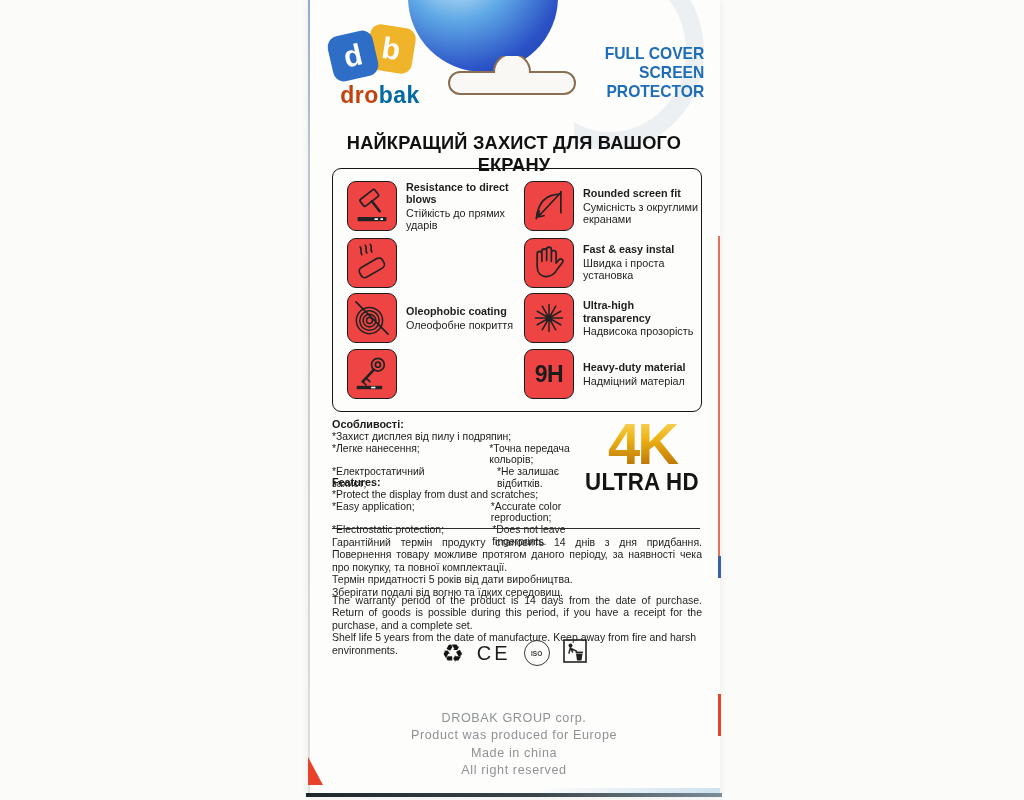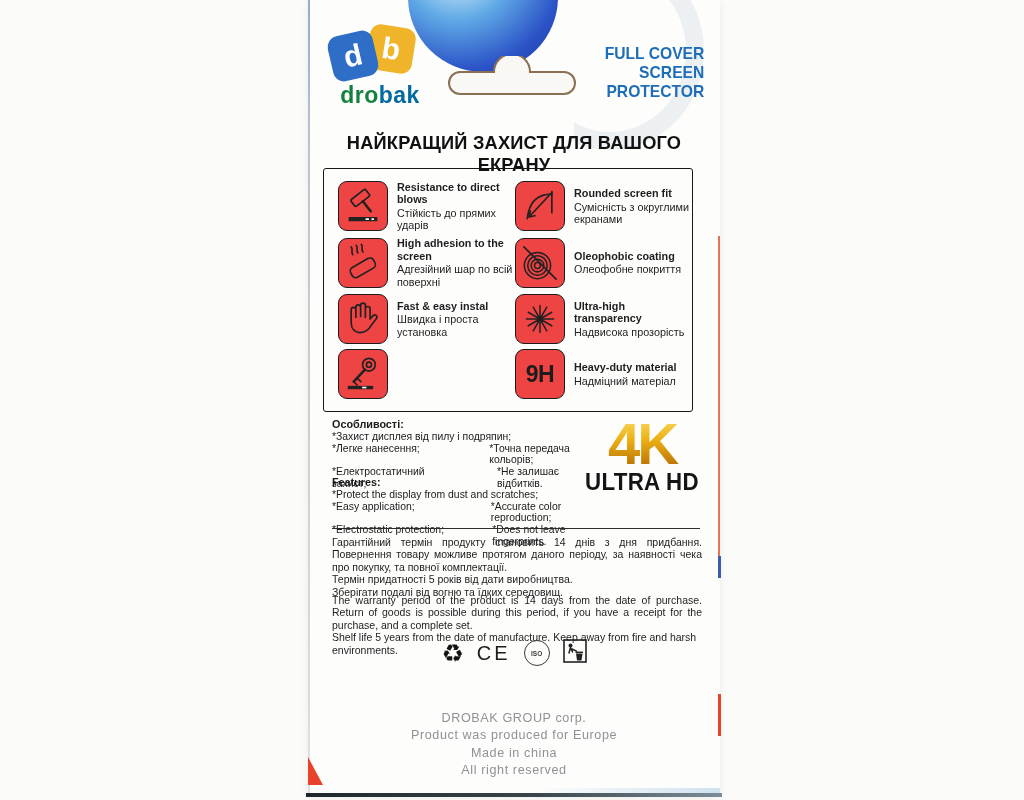--- a/index.html
+++ b/index.html
@@ -32,22 +32,22 @@
   .sq-blue{left:2px;top:9px;transform:rotate(-13deg);z-index:2;}
   .sq-yellow{left:40px;top:2px;transform:rotate(9deg);z-index:1;}
   .logo-word{position:absolute;left:0;top:58px;width:104px;text-align:center;font-size:23px;font-weight:bold;letter-spacing:.5px;}
   
   .tagline{position:absolute;right:16px;top:44px;text-align:right;font-weight:bold;font-size:17px;line-height:19px;
       transform:scaleX(.92);transform-origin:right;}
   
   .headline{position:absolute;left:0;top:132px;width:100%;text-align:center;font-size:19px;font-weight:bold;
       color:#111;transform:scaleX(.96);letter-spacing:.2px;}
   
-  .featbox{position:absolute;left:15px;top:168px;width:370px;height:244px;border:1.7px solid #161616;
-      border-radius:3px;display:grid;grid-template-columns:1fr 1fr;box-sizing:border-box;
+  .featbox{position:absolute;left:24px;top:168px;width:370px;height:244px;border:1.7px solid #161616;
+      border-radius:9px;display:grid;grid-template-columns:1fr 1fr;box-sizing:border-box;
       padding:9px 2px 9px 14px;}
   .feat{display:flex;align-items:center;gap:9px;}
   .icon-box{width:50px;height:50px;border:1.7px solid #1c1c1c;border-radius:9px;flex:0 0 auto;
       display:flex;align-items:center;justify-content:center;box-sizing:border-box;background:#ef4444;}
   .feat-text{width:118px;font-size:10.8px;line-height:12.5px;color:#1e1e1e;}
   .feat-title{font-weight:700;margin-bottom:1px;}
   .feat-sub{font-weight:500;}
   .nineH{font-size:23px;font-weight:bold;color:#1c1c1c;letter-spacing:-.5px;}
   
   .bullets{position:absolute;left:24px;font-size:10.4px;line-height:11.8px;color:#1a1a1a;font-weight:500;}
@@ -97,21 +97,21 @@
   </div>
 
   <div class="logo">
     <div class="sq sq-blue" style="background:#2e6ec6">
       <span>d</span>
     </div>
     <div class="sq sq-yellow" style="background:#f0b42a">
       <span>b</span>
     </div>
     <div class="logo-word">
-      <span style="color:#15803d">dro</span><span style="color:#0369a1">bak</span>
+      <span style="color:#c2410c">dro</span><span style="color:#0369a1">bak</span>
     </div>
   </div>
 
   <div class="tagline" style="color:#1d6db8">
     <div>FULL COVER</div>
     <div>SCREEN</div>
     <div>PROTECTOR</div>
   </div>
 
   <div class="headline">НАЙКРАЩИЙ ЗАХИСТ ДЛЯ ВАШОГО ЕКРАНУ</div>
@@ -152,53 +152,49 @@
 
     <div class="feat">
       <div class="icon-box">
         <svg width="44" height="44" viewBox="0 0 52 52">
           <g transform="rotate(-30 26 31)">
               <rect class="s" x="10" y="25" width="31" height="13" rx="5"></rect>
             </g>
           <path class="s" d="M14 16 c-3 -3 1 -6 -2 -9 M20 14 c-3 -3 1 -6 -2 -9 M26 13 c-3 -3 1 -6 -2 -9"></path>
         </svg>
       </div>
-      <div class="feat-text">
-        <div class="feat-title">High adhesion to the screen</div>
-        <div class="feat-sub">Адгезійний шар по всій поверхні</div>
+    </div>
+
+    <div class="feat">
+      <div class="icon-box">
+        <svg width="44" height="44" viewBox="0 0 52 52">
+          <path class="s" d="M12 27 V15 a2.8 2.8 0 0 1 5.6 0 v9 M17.6 24 v-12 a2.8 2.8 0 0 1 5.6 0 v11
+                   M23.2 23 v-13 a2.8 2.8 0 0 1 5.6 0 v13 M28.8 24 v-10 a2.8 2.8 0 0 1 5.6 0 v12
+                   M34.4 26 l3.5 -4 a2.6 2.6 0 0 1 4 3.3 L36 33 c-3 5.5 -7 9 -13 9 c-7 0 -11 -5 -11 -12 v-3"></path>
+        </svg>
+      </div>
+      <div class="feat-text">
+        <div class="feat-title">Fast &amp; easy instal</div>
+        <div class="feat-sub">Швидка і проста установка</div>
       </div>
     </div>
 
     <div class="feat">
       <div class="icon-box">
         <svg width="44" height="44" viewBox="0 0 52 52">
           <circle class="s" cx="23" cy="29" r="3.5" style="stroke-width:1.8"></circle>
           <circle class="s" cx="23" cy="29" r="7.5" style="stroke-width:1.8"></circle>
           <circle class="s" cx="23" cy="29" r="11.5" style="stroke-width:1.8"></circle>
           <circle class="s" cx="23" cy="29" r="15.5" style="stroke-width:1.8"></circle>
           <path class="s" d="M7 7 L45 45"></path>
         </svg>
       </div>
       <div class="feat-text">
         <div class="feat-title">Oleophobic coating</div>
         <div class="feat-sub">Олеофобне покриття</div>
-      </div>
-    </div>
-
-    <div class="feat">
-      <div class="icon-box">
-        <svg width="44" height="44" viewBox="0 0 52 52">
-          <path class="s" d="M12 27 V15 a2.8 2.8 0 0 1 5.6 0 v9 M17.6 24 v-12 a2.8 2.8 0 0 1 5.6 0 v11
-                   M23.2 23 v-13 a2.8 2.8 0 0 1 5.6 0 v13 M28.8 24 v-10 a2.8 2.8 0 0 1 5.6 0 v12
-                   M34.4 26 l3.5 -4 a2.6 2.6 0 0 1 4 3.3 L36 33 c-3 5.5 -7 9 -13 9 c-7 0 -11 -5 -11 -12 v-3"></path>
-        </svg>
-      </div>
-      <div class="feat-text">
-        <div class="feat-title">Fast &amp; easy instal</div>
-        <div class="feat-sub">Швидка і проста установка</div>
       </div>
     </div>
 
     <div class="feat">
       <div class="icon-box">
         <svg width="44" height="44" viewBox="0 0 52 52">
           <g class="s" style="stroke-width:1.8">
             <path d="M26 26 L42 26 M26 26 L39.9 34 M26 26 L34 39.9 M26 26 L26 42 M26 26 L18 39.9
                      M26 26 L12.1 34 M26 26 L10 26 M26 26 L12.1 18 M26 26 L18 12.1 M26 26 L26 10
                      M26 26 L34 12.1 M26 26 L39.9 18"></path>

